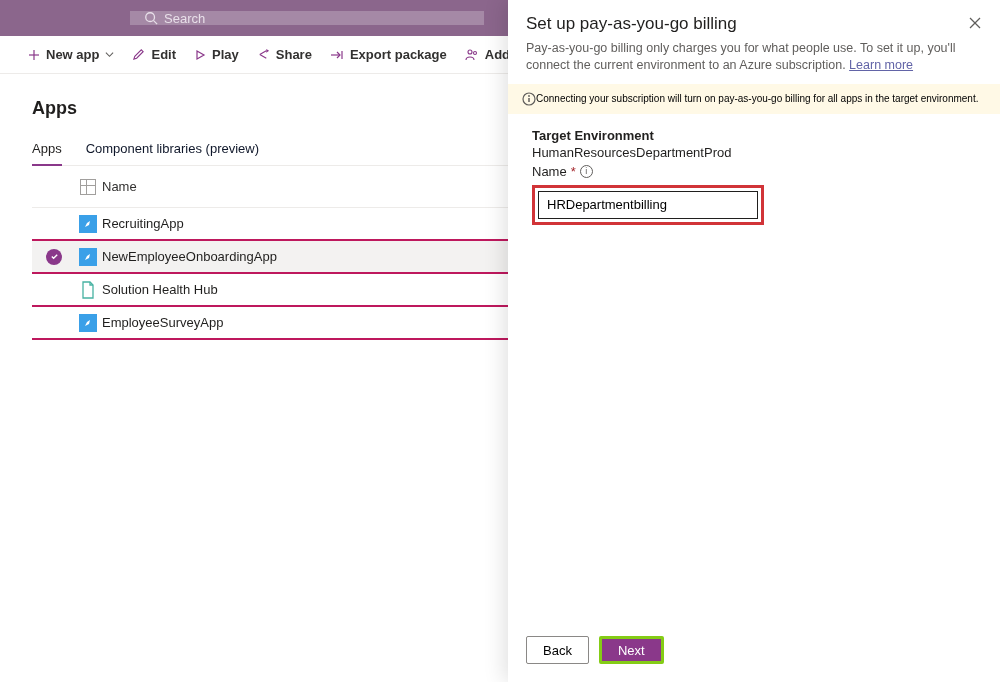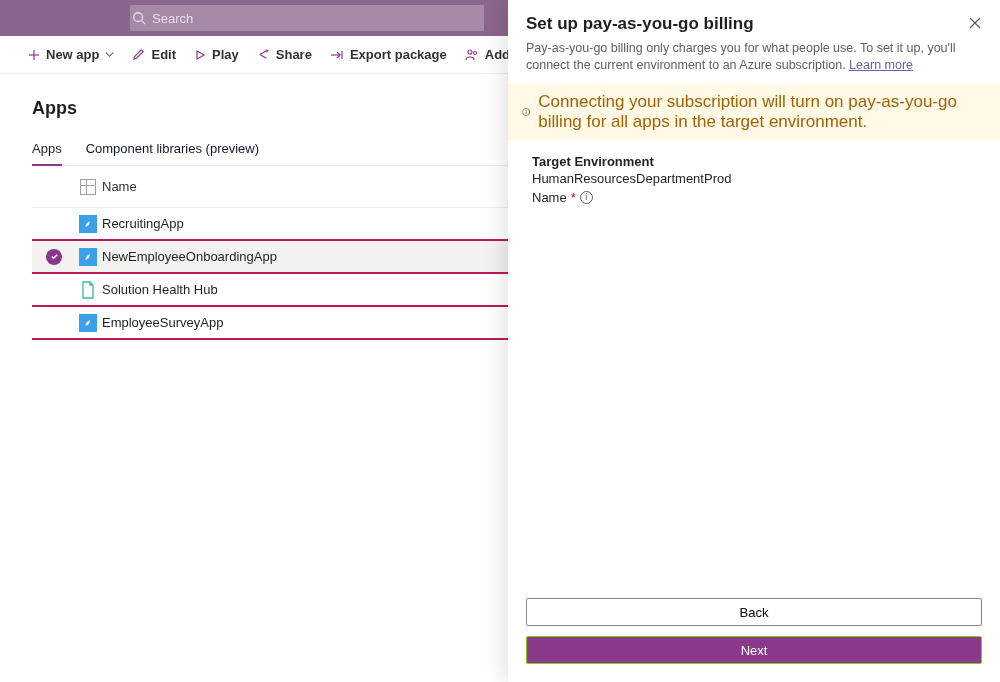--- a/index.html
+++ b/index.html
@@ -1,21 +1,21 @@
 <!DOCTYPE html>
 <html><head>
 <meta charset="utf-8">
 <style>
   * { box-sizing: border-box; margin: 0; padding: 0; font-family: "Segoe UI", Arial, sans-serif; }
   body { width: 1000px; height: 682px; overflow: hidden; position: relative; background: #fff; color: #201f1e; font-size: 13px; }
 
   
   .topbar { height: 36px; background: #8b668c; display: flex; align-items: center; padding-left: 10px; }
   .topbar-left { width: 120px; }
-  .search-box { width: 354px; height: 26px; background: #a589a6; display: flex; align-items: center; padding: 0 2px; border-radius: 0; }
+  .search-box { width: 354px; height: 14px; background: #a589a6; display: flex; align-items: center; padding: 0 14px; border-radius: 0; }
   .search-box svg { margin-right: 6px; flex: 0 0 auto; }
   .search-box span { color: #e8dfe9; font-size: 13px; }
 
   
   .cmdbar { height: 38px; border-bottom: 1px solid #edebe9; display: flex; align-items: center; padding-left: 28px; gap: 18px; color: #323130; font-size: 13px; overflow: hidden; }
   .cmd { display: flex; align-items: center; gap: 6px; cursor: pointer; white-space: nowrap; font-weight: bold; }
   .cmd svg { flex: 0 0 auto; }
 
   
   .page { padding: 24px 24px 0 32px; }
@@ -38,37 +38,37 @@
   .sel-check { width: 16px; height: 16px; border-radius: 50%; background: #8a388a; display: flex; align-items: center; justify-content: center; }
   .table-icon { width: 16px; height: 16px; border: 1px solid #a19f9d; position: relative; }
   .table-icon::before { content:""; position:absolute; left:0; right:0; top:5px; border-top:1px solid #a19f9d; }
   .table-icon::after { content:""; position:absolute; top:0; bottom:0; left:5px; border-left:1px solid #a19f9d; }
   .more-dots { letter-spacing: 1px; cursor: pointer; }
 
   
   .panel { position: absolute; top: 0; right: 0; bottom: 0; width: 492px; background: #fff; box-shadow: -4px 0 20px rgba(0,0,0,0.12); display: flex; flex-direction: column; }
   .panel-head { padding: 14px 18px 10px 18px; }
   .panel-title-row { display: flex; align-items: flex-start; justify-content: space-between; }
-  .panel-title { font-size: 17px; font-weight: 700; }
+  .panel-title { font-size: 17px; font-weight: 400; }
   .close-x { cursor: pointer; color: #605e5c; margin-top: 2px; }
   .panel-desc { font-size: 12.5px; color: #605e5c; margin-top: 6px; line-height: 1.35; }
   .panel-desc a { color: #6264a7; text-decoration: underline; cursor: pointer; }
-  .info-bar { background: #fff9e6; display: flex; align-items: center; gap: 8px; padding: 8px 14px; font-size: 17px; color: #a16207; }
+  .info-bar { background: #fff9e6; display: flex; align-items: center; padding: 8px 14px; font-size: 10px; color: #000000; }
   .panel-body { padding: 14px 24px; flex: 1; }
   .sect-label { font-size: 13px; font-weight: 600; margin-bottom: 2px; }
   .sect-val { font-size: 13px; margin-bottom: 4px; }
   .field-label { font-size: 13px; display: flex; align-items: center; gap: 4px; margin-bottom: 6px; }
   .req { color: #a4262c; }
   .info-ico { width: 13px; height: 13px; border: 1px solid #605e5c; border-radius: 50%; display: inline-flex; align-items: center; justify-content: center; font-size: 9px; color: #605e5c; }
   .field-wrap { border: 3px solid #d13438; padding: 3px; display: inline-block; }
   .text-input { width: 220px; height: 28px; border: 1px solid #201f1e; padding: 0 8px; font-size: 13px; outline: none; }
-  .panel-foot { padding: 10px 18px 18px 18px; display: flex; gap: 10px; flex-direction: column; }
+  .panel-foot { padding: 10px 18px 18px 18px; display: flex; gap: 10px; }
   .btn { height: 28px; padding: 0 16px; font-size: 13px; cursor: pointer; border-radius: 2px; }
   .btn-secondary { background: #fff; border: 1px solid #8a8886; }
-  .btn-primary { background: #8a388a; border: 1px solid #84cc16; color: #fff; }
+  .btn-primary { background: #8a388a; border: 3px solid #84cc16; color: #fff; }
 </style>
 </head>
 <body>
 
 <div class="topbar">
   <div class="topbar-left"></div>
   <div class="search-box">
     <svg width="14" height="14" viewBox="0 0 16 16">
         <circle cx="7" cy="7" r="5" stroke="#e8dfe9" stroke-width="1.5" fill="none"></circle>
         <line x1="11" y1="11" x2="15" y2="15" stroke="#e8dfe9" stroke-width="1.5"></line>
@@ -240,18 +240,21 @@
   </div>
   <div class="panel-body">
     <div class="sect-label">Target Environment</div>
     <div class="sect-val">HumanResourcesDepartmentProd</div>
 
     <div class="field-label">
       <span>Name</span>
       <span class="req">*</span>
       <span class="info-ico">i</span>
     </div>
+    <div class="field-wrap">
+      <input class="text-input" type="text" value="HRDepartmentbilling" style="">
+    </div>
   </div>
   <div class="panel-foot">
     <button class="btn btn-secondary">Back</button>
     <button class="btn btn-primary">Next</button>
   </div>
 </div>
 
 </body></html>

